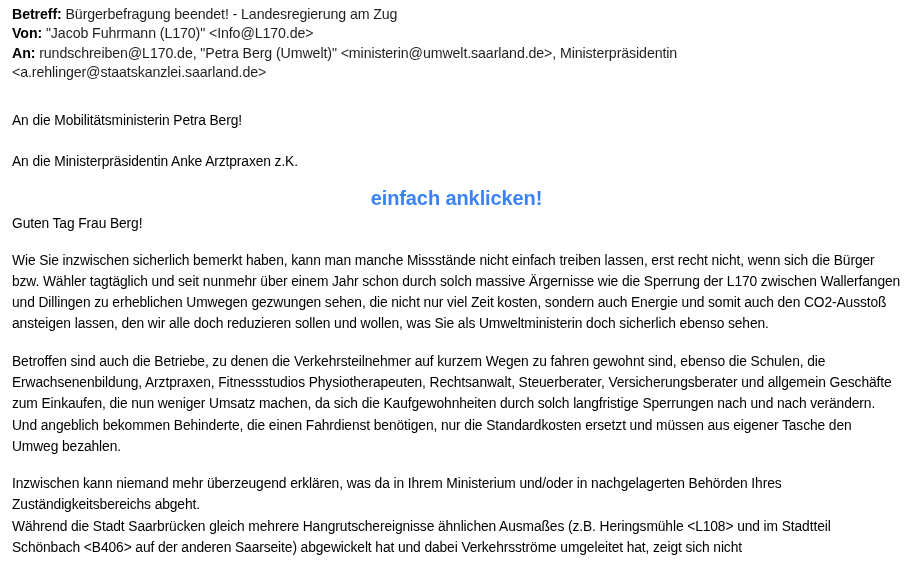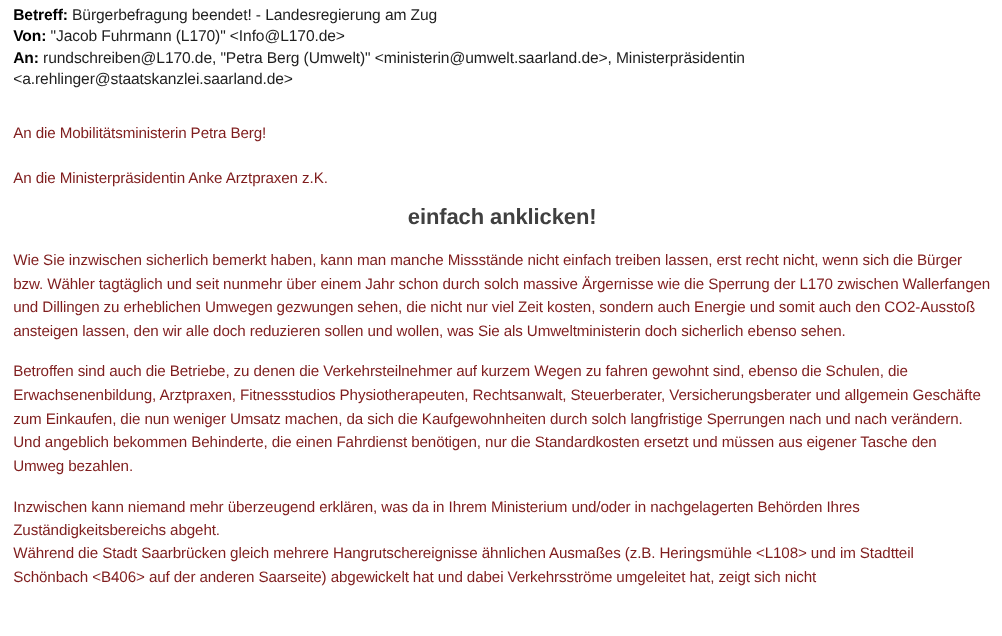--- a/index.html
+++ b/index.html
@@ -24,21 +24,21 @@
     line-height: 19.4px;
     color: #1f1f1f;
     letter-spacing: -0.1px;
   }
   .hdr b { font-weight: bold; color: #000; }
   
   .msg p {
     margin: 0;
     font-size: 13.8px;
     line-height: 21.3px;
-    color: #7f1d1d;
+    color: #000000;
     letter-spacing: -0.1px;
   }
   .sal1 { margin-top: 27px !important; }
   .sal2 { margin-top: 20px !important; }
   .highlight {
     margin-top: 13px !important;
     text-align: center;
     font-weight: bold;
     font-size: 20px !important;
     line-height: 26px !important;
@@ -58,20 +58,21 @@
 
   <div class="hdr">
     <p><b>Betreff:</b> <span>Bürgerbefragung beendet! - Landesregierung am Zug</span></p>
     <p><b>Von:</b> <span>"Jacob Fuhrmann (L170)" &lt;Info@L170.de&gt;</span></p>
     <p><b>An:</b> <span>rundschreiben@L170.de, "Petra Berg (Umwelt)" &lt;ministerin@umwelt.saarland.de&gt;, Ministerpräsidentin &lt;a.rehlinger@staatskanzlei.saarland.de&gt;</span></p>
   </div>
 
   <div class="msg">
     <p class="sal1">An die Mobilitätsministerin Petra Berg!</p>
     <p class="sal2">An die Ministerpräsidentin Anke Arztpraxen z.K.</p>
-    <p class="highlight" style="color: #404040;">einfach anklicken!</p>
+    <p class="highlight" style="color: #3b82f6;">einfach anklicken!</p>
+    <p class="greeting">Guten Tag Frau Berg!</p>
     <p class="gap-top">Wie Sie inzwischen sicherlich bemerkt haben, kann man manche Missstände nicht einfach treiben lassen, erst recht nicht, wenn sich die Bürger bzw. Wähler tagtäglich und seit nunmehr über einem Jahr schon durch solch massive Ärgernisse wie die Sperrung der L170 zwischen Wallerfangen und Dillingen zu erheblichen Umwegen gezwungen sehen, die nicht nur viel Zeit kosten, sondern auch Energie und somit auch den CO2-Ausstoß ansteigen lassen, den wir alle doch reduzieren sollen und wollen, was Sie als Umweltministerin doch sicherlich ebenso sehen.</p>
     <p class="para-gap">Betroffen sind auch die Betriebe, zu denen die Verkehrsteilnehmer auf kurzem Wegen zu fahren gewohnt sind, ebenso die Schulen, die Erwachsenenbildung, Arztpraxen, Fitnessstudios Physiotherapeuten, Rechtsanwalt, Steuerberater, Versicherungsberater und allgemein Geschäfte zum Einkaufen, die nun weniger Umsatz machen, da sich die Kaufgewohnheiten durch solch langfristige Sperrungen nach und nach verändern. Und angeblich bekommen Behinderte, die einen Fahrdienst benötigen, nur die Standardkosten ersetzt und müssen aus eigener Tasche den Umweg bezahlen.</p>
     <p class="para-gap">Inzwischen kann niemand mehr überzeugend erklären, was da in Ihrem Ministerium und/oder in nachgelagerten Behörden Ihres Zuständigkeitsbereichs abgeht.</p>
     <p class="no-gap">Während die Stadt Saarbrücken gleich mehrere Hangrutschereignisse ähnlichen Ausmaßes (z.B. Heringsmühle &lt;L108&gt; und im Stadtteil Schönbach &lt;B406&gt; auf der anderen Saarseite) abgewickelt hat und dabei Verkehrsströme umgeleitet hat, zeigt sich nicht</p>
   </div>
 
 </div>
 
 </body></html>

